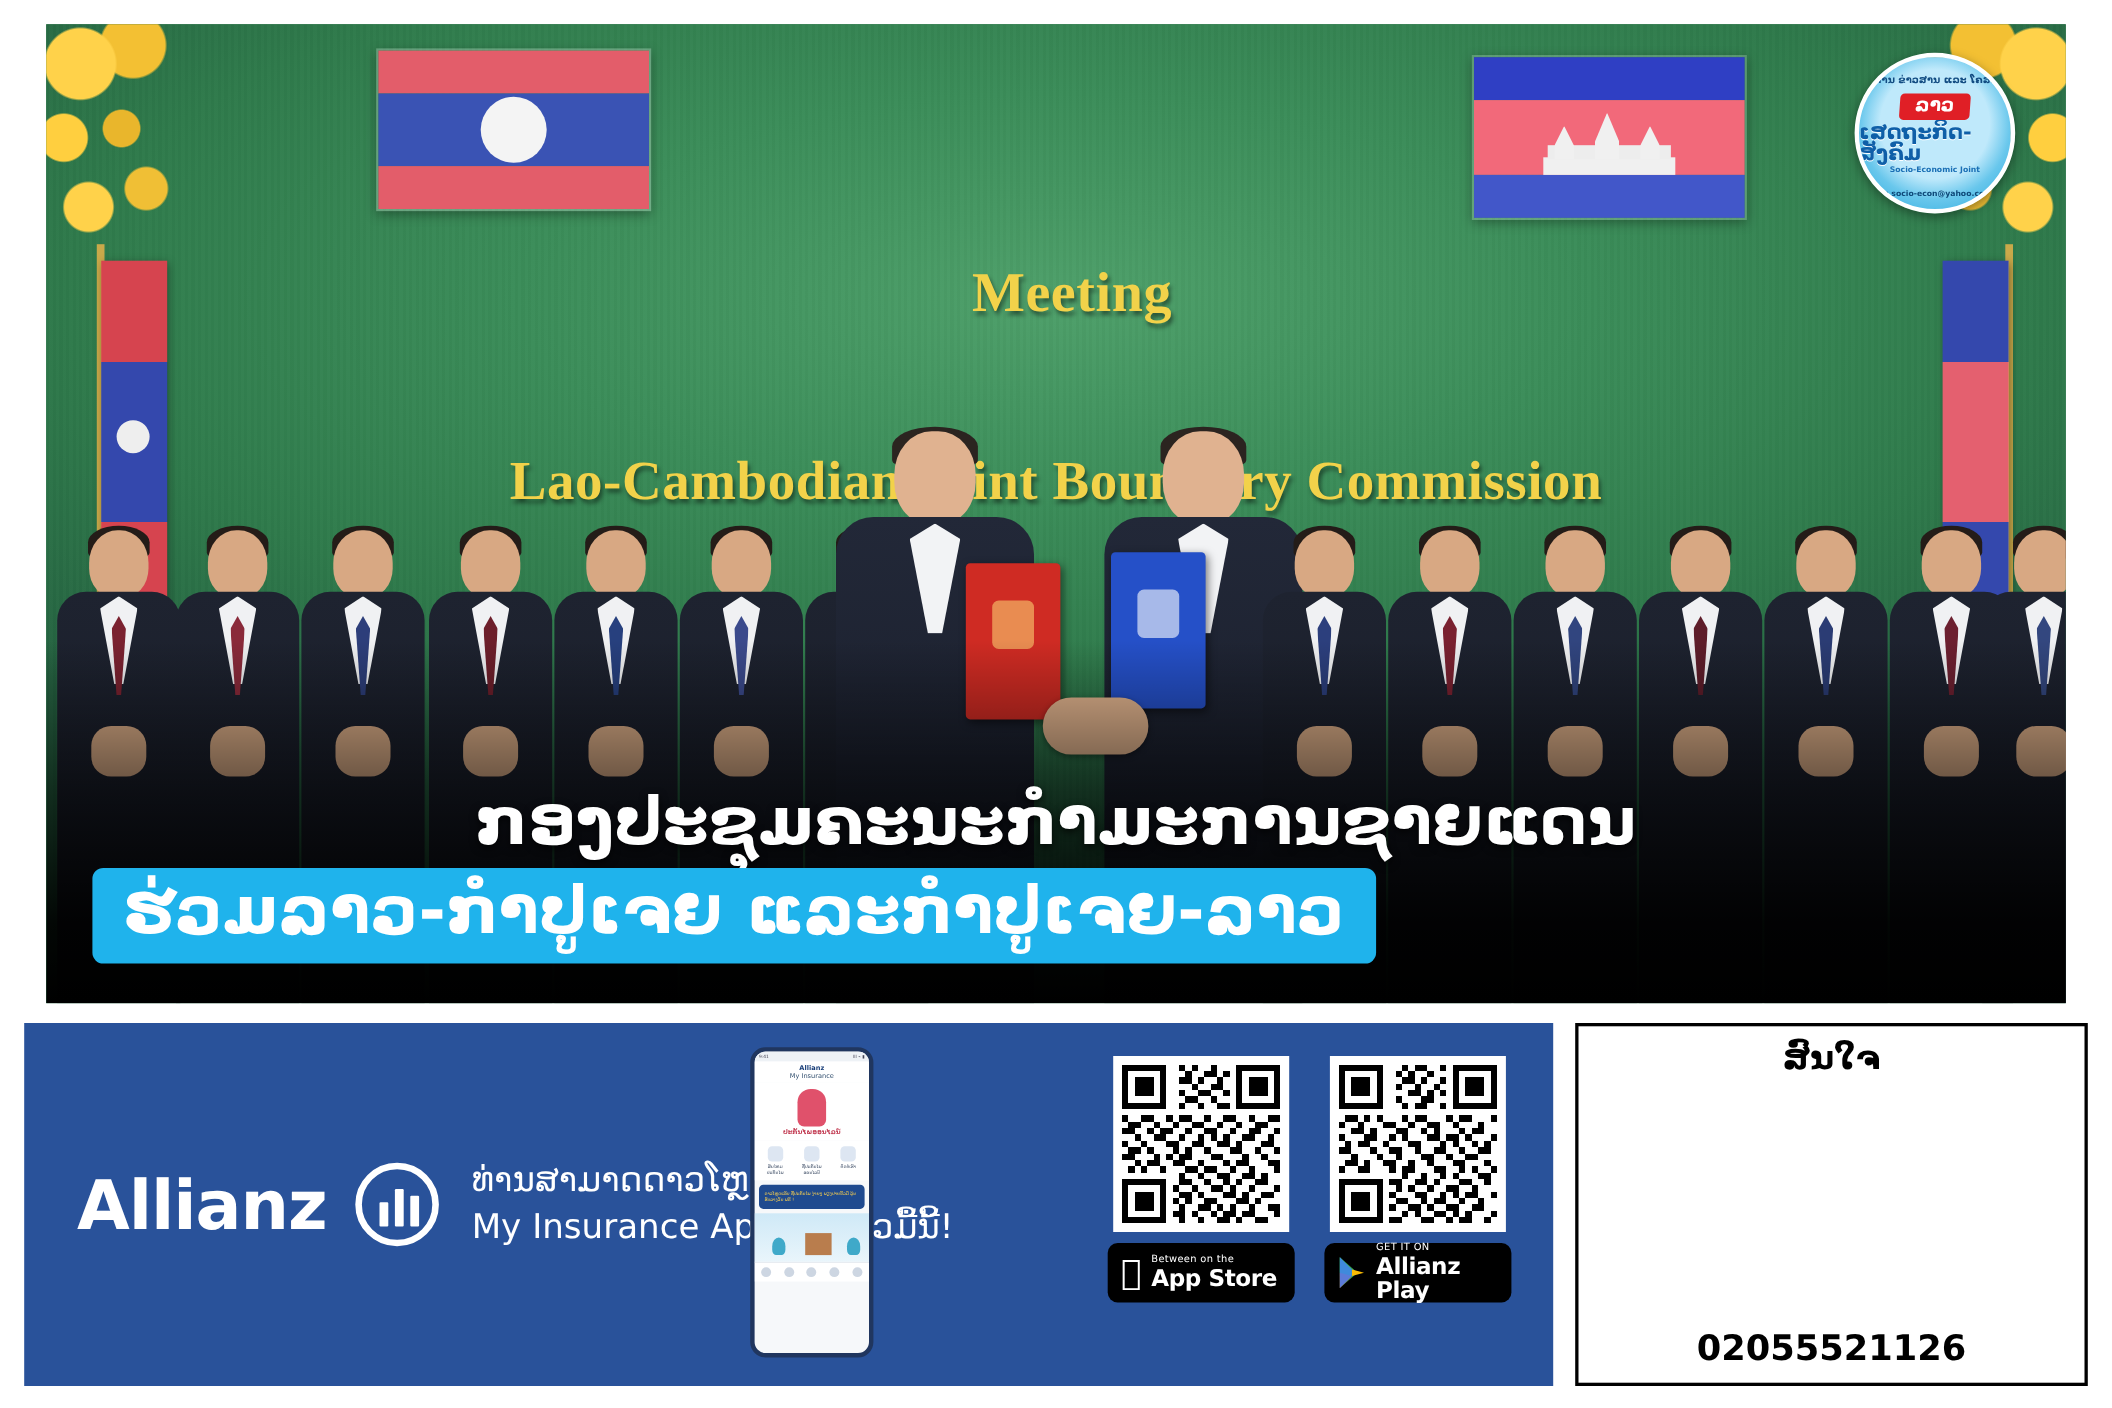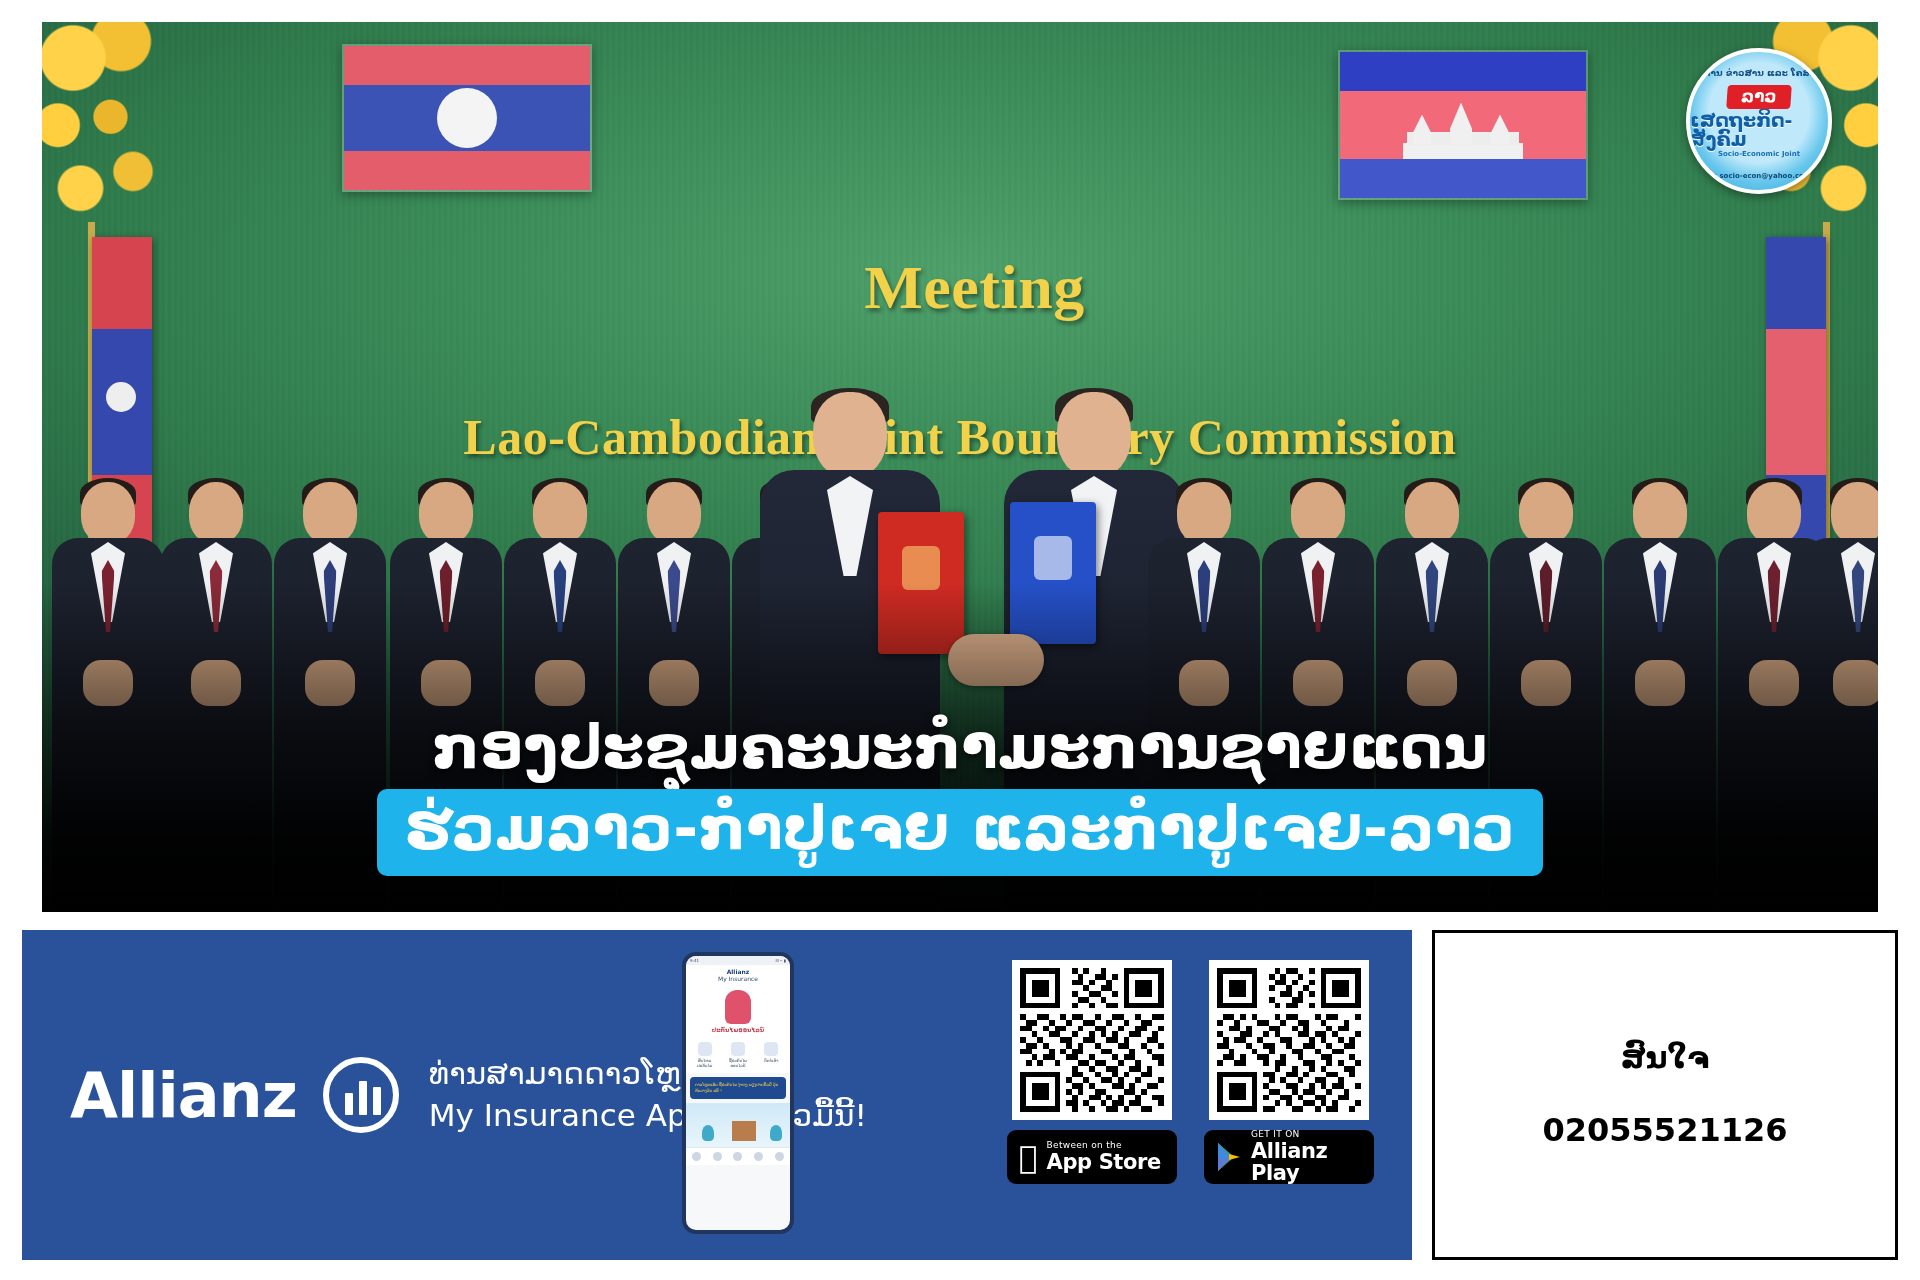--- a/index.html
+++ b/index.html
@@ -107,21 +107,21 @@
   .pole-r { right: 48px; }
 
   
   .wall-title {
     position:absolute; left:0; right:0; text-align:center;
     color:#f2d24a; font-weight:800;
     font-family:"Liberation Serif","DejaVu Serif",serif;
     text-shadow: 2px 3px 4px rgba(0,0,0,.45);
     letter-spacing:.5px;
   }
-  .wt1 { top: 230px; font-size: 62px; margin-left: 29px; }
+  .wt1 { top: 216px; font-size: 51px; margin-left: 29px; }
   .wt2 { top: 318px; font-size: 50px; }
   .wt3 { top: 386px; font-size: 50px; }
 
   
   .crowd { position:absolute; left:0; right:0; bottom:0; height:560px; }
   .person {
     position:absolute; bottom:0; width:112px; height:430px;
   }
   .person .head {
     position:absolute; left:50%; transform:translateX(-50%);
@@ -215,21 +215,21 @@
   .headline-wrap {
     position:absolute; left:42px; right:42px; bottom: 36px;
     text-align:center; z-index: 8;
   }
   .headline-1 {
     color:#ffffff; font-size: 60px; font-weight: 800;
     line-height: 1.12; letter-spacing: .5px;
     text-shadow: 0 3px 8px rgba(0,0,0,.8);
     margin-bottom: 8px;
   }
-  .headline-2-outer { display:flex; justify-content:center; }
+  .headline-2-outer { display:flex; }
   .headline-2 {
     display:inline-block;
     background:#1fb3ec; color:#ffffff;
     font-size: 60px; font-weight: 800; line-height: 1.18;
     padding: 4px 28px 12px; border-radius: 10px;
     letter-spacing:.5px;
   }
 
   
   .bottom-row {
@@ -294,21 +294,21 @@
   }
   .store-badge .sb-txt { line-height:1.05; }
   .store-badge .sb-small { font-size:9px; letter-spacing:.3px; }
   .store-badge .sb-big { font-size:21px; font-weight:700; letter-spacing:-.4px; }
   .apple-glyph { font-size:31px; line-height:1; }
   .play-glyph { width:26px; height:30px; position:relative; flex:0 0 auto; }
 
   
   .contact-box {
     flex: 1 1 auto; background:#ffffff; border: 3px solid #000000;
-    display:flex; flex-direction:column; align-items:center; justify-content:center;
+    display:flex; flex-direction:column; align-items:center; justify-content:space-between;
     padding: 10px 12px; text-align:center;
   }
   .contact-box .cb-l1 { font-size: 30px; font-weight: 800; color:#000; line-height:1.35; }
   .contact-box .cb-l2 { font-size: 30px; font-weight: 800; color:#000; line-height:1.35; }
   .contact-box .cb-gap { height: 30px; }
   .contact-box .cb-p1 { font-size: 32px; font-weight: 800; color:#000; line-height:1.35; }
   .contact-box .cb-p2 { font-size: 32px; font-weight: 800; color:#000; line-height:1.35; }
 </style>
 </head>
 <body>

